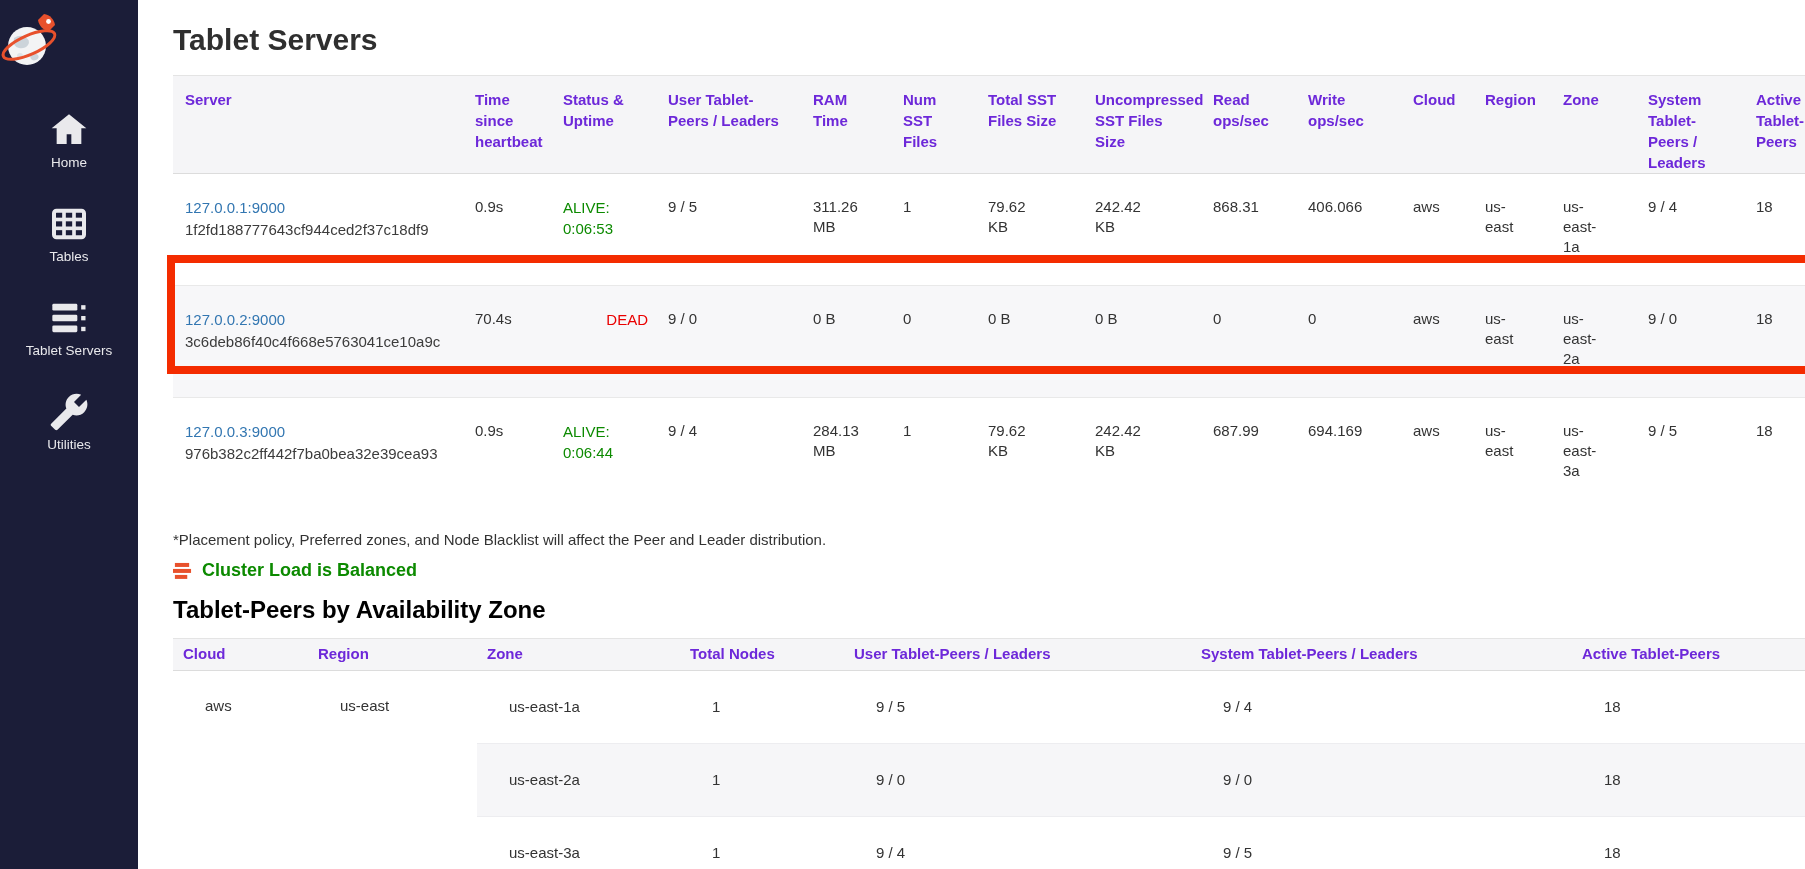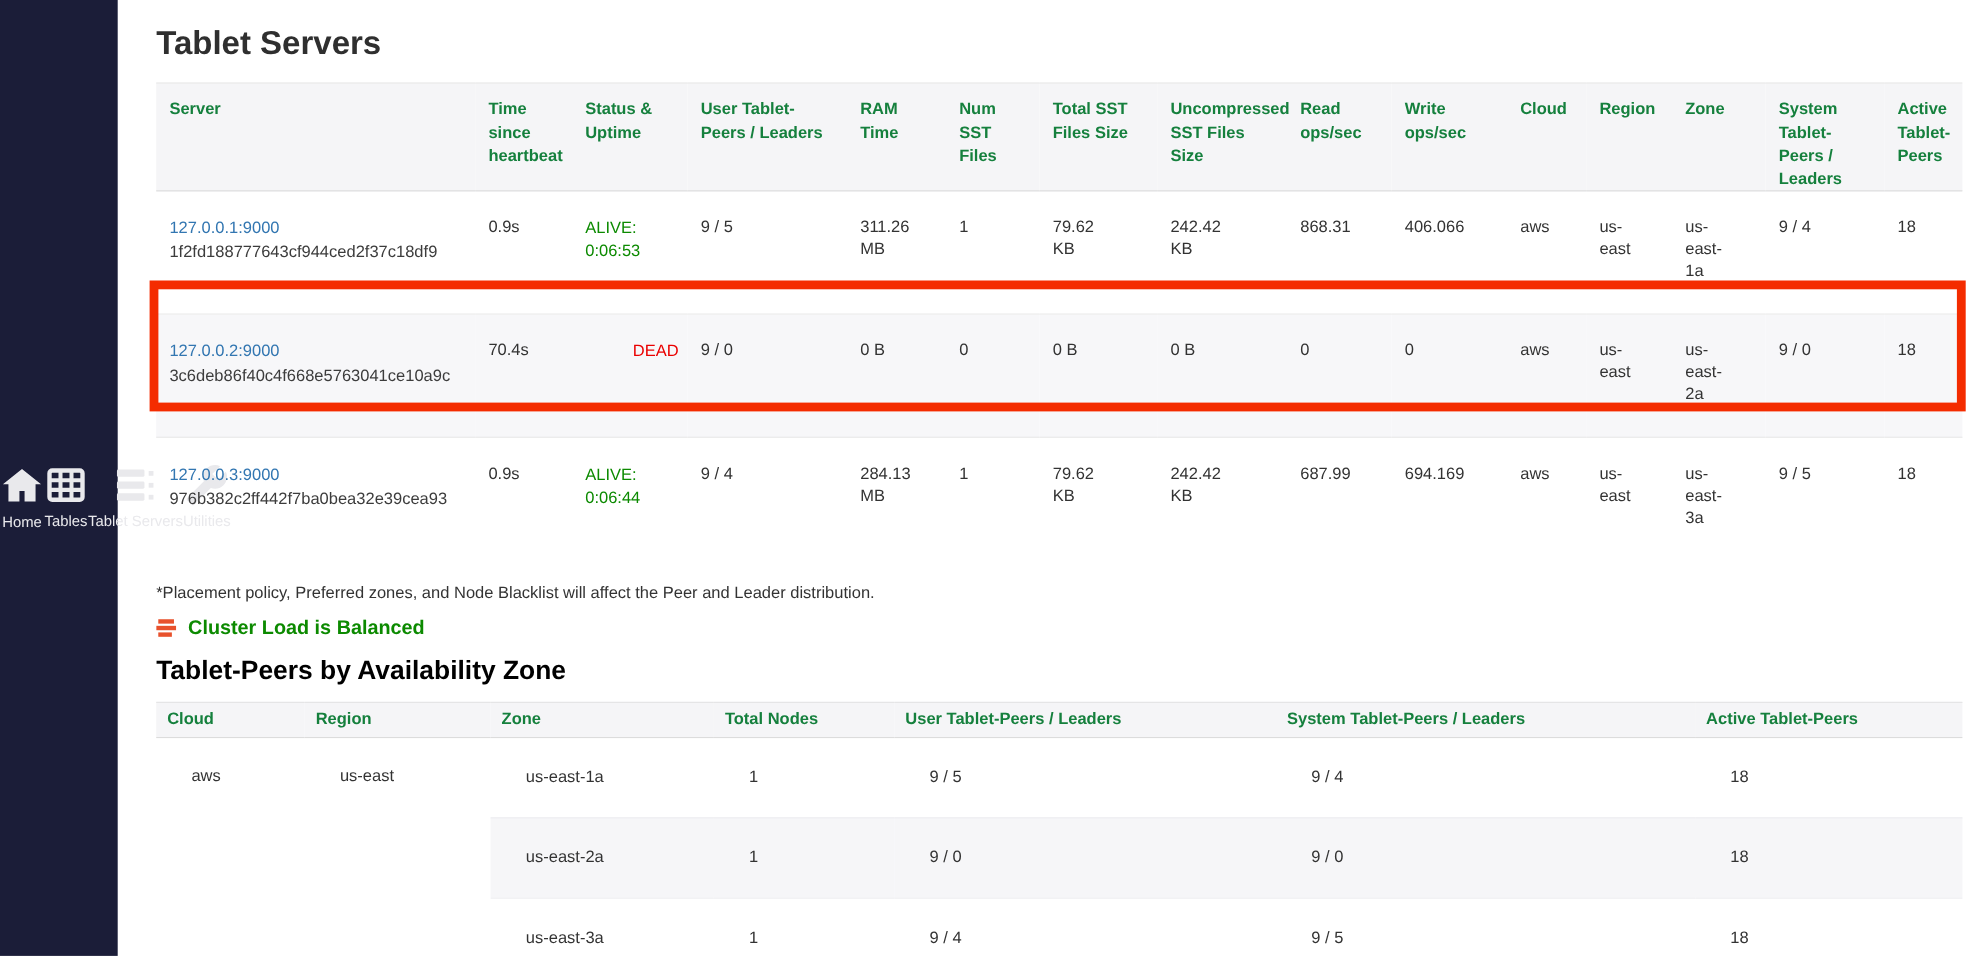--- a/index.html
+++ b/index.html
@@ -5,23 +5,23 @@
   * { box-sizing: border-box; margin: 0; padding: 0; }
   html, body { width: 1805px; height: 869px; overflow: hidden; }
   body {
     font-family: "Liberation Sans", "DejaVu Sans", sans-serif;
     background: #ffffff; color: #333;
     display: flex;
   }
 
   
   .sidebar {
-    width: 107px; height: 869px; flex-shrink: 0;
+    width: 138px; height: 869px; flex-shrink: 0;
     background: #1b1d38;
-    display: flex; align-items: center;
+    display: flex; flex-direction: column; align-items: flex-start;
   }
   .logo { margin-top: 10px; width: 64px; height: 64px; cursor: pointer; }
   .nav-item {
     margin-top: 33px;
     display: flex; flex-direction: column; align-items: center; gap: 5px;
     cursor: pointer; width: 100%;
   }
   .nav-item:first-of-type { margin-top: 36px; }
   .nav-item .nav-icon { width: 40px; height: 40px; display: block; }
   .nav-item .nav-label {
@@ -37,21 +37,21 @@
   h2.section-title {
     margin-top: 14px; font-size: 24px; line-height: 30px;
     font-weight: 700; color: #000000;
   }
 
   
   .table-wrap { position: relative; margin-top: 17px; width: 1642px; }
   table { border-collapse: collapse; table-layout: fixed; width: 1642px; font-size: 15px; }
   thead tr { background: #f5f5f7; }
   th {
-    text-align: left; font-weight: 700; color: #15803d;
+    text-align: left; font-weight: 700; color: #6d28d9;
     vertical-align: top; line-height: 21px;
   }
   .t1 thead tr { height: 75px; }
   .t1 th { padding: 13px 10px 0 12px; border-top: 1px solid #e4e4e4; border-bottom: 1px solid #dcdcdc; }
   .t1 tbody tr { height: 112px; }
   .t1 tbody tr + tr { border-top: 1px solid #e9e9e9; }
   .t1 td { vertical-align: top; padding: 23px 8px 0 12px; line-height: 20px; }
   .t1 tbody tr.striped { background: #f7f7f9; }
 
   .srv-link { color: #3276b1; text-decoration: none; display: block; line-height: 22px; }

